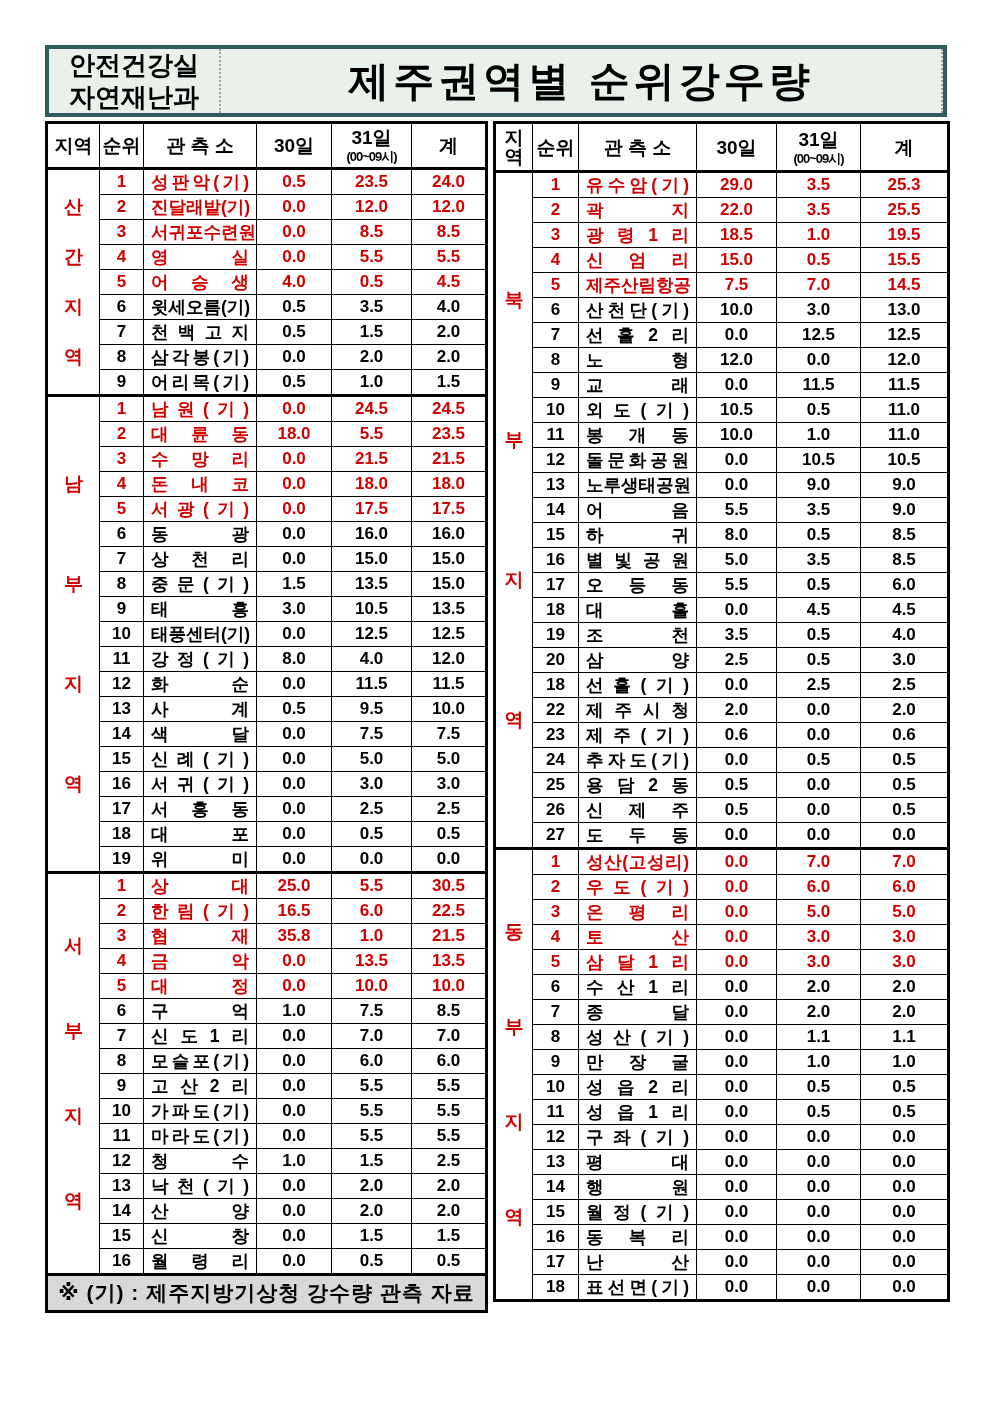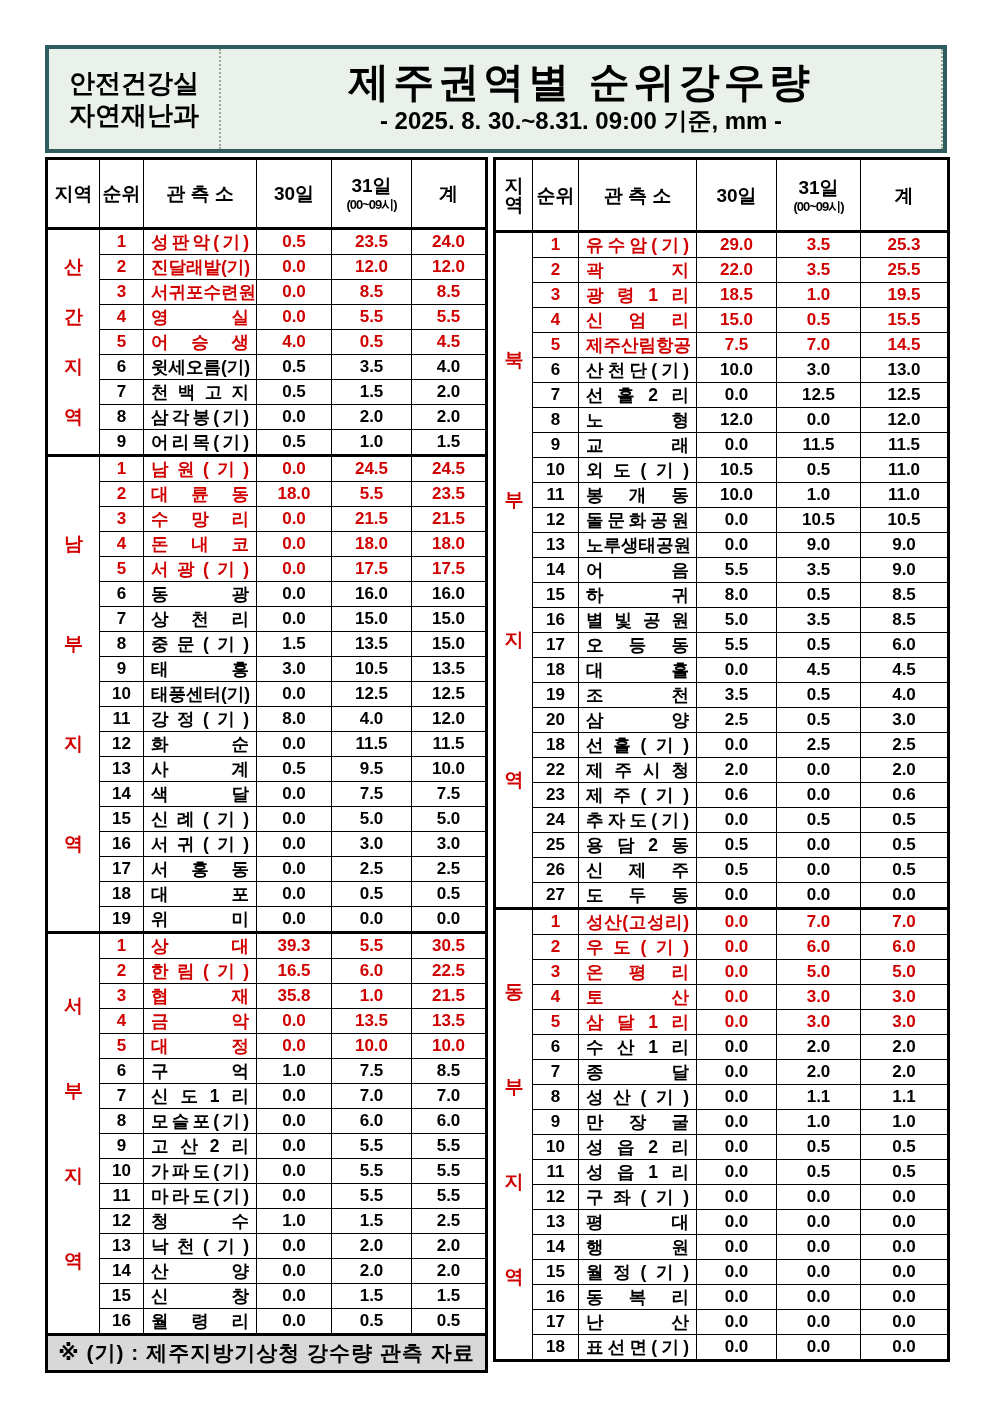--- a/index.html
+++ b/index.html
@@ -4,42 +4,42 @@
 <style>
   * { margin:0; padding:0; box-sizing:border-box; }
   html,body { background:#ffffff; }
   body { font-family:"Liberation Sans","DejaVu Sans",sans-serif; color:#000; }
   .page { position:relative; width:992px; height:1403px; background:#fff; padding:45px 45px 0 45px; }
 
   
   .header-box{
     display:flex; align-items:stretch;
     border:4px solid #2f5d5d; background:#eaf1ea;
-    height:108px; margin-bottom:4px;
+    height:72px; margin-bottom:4px;
   }
   .header-left,.header-right{
     width:170px; display:flex; flex-direction:column; justify-content:center;
     text-align:center; font-weight:bold; font-size:26px; line-height:1.25;
   }
   .header-center{
     flex:1; display:flex; flex-direction:column; justify-content:center; text-align:center;
     border-left:2px dotted #9aa79a; border-right:2px dotted #9aa79a;
   }
   .header-title{ font-size:41px; font-weight:bold; letter-spacing:4px; line-height:1.0; }
   .header-subtitle{ font-size:24px; font-weight:bold; margin-top:2px; letter-spacing:0px; }
 
   
   .tables{ display:flex; gap:5px; align-items:flex-start; }
   table{ border-collapse:collapse; table-layout:fixed; }
   table.rain{ border:3px solid #000; }
   th,td{ border:1px solid #000; overflow:hidden; }
 
   thead th{
     height:44px; font-weight:bold; font-size:19px; text-align:center; vertical-align:middle;
-    border-bottom:3px solid #000; line-height:1.0; word-break:break-all; padding:16px 1px;
+    border-bottom:3px solid #000; line-height:1.0; word-break:break-all; padding:4px 1px;
   }
   th .sub{ display:block; font-size:13px; font-weight:bold; margin-top:3px; letter-spacing:-1px; }
 
   tbody td{ height:24.7px; font-size:17px; font-weight:bold; vertical-align:middle; }
   tr.group-start td{ border-top:3px solid #000; }
   tr.top5 td, tr.top5 .spread span{ color:#d10000; }
 
   td.rank-cell{ text-align:center; }
   td.num-cell{ text-align:center; letter-spacing:0px; }
   td.station-cell{ padding:0; }
@@ -69,21 +69,20 @@
 
 <div class="page">
 
   <div class="header-box">
     <div class="header-left">
       <span>안전건강실</span>
       <span>자연재난과</span>
     </div>
     <div class="header-center">
       <div class="header-title">제주권역별 순위강우량</div>
-      <div class="header-subtitle">- 2025. 8. 30.~8.31. 09:00 기준, mm -</div>
     </div>
   </div>
 
   <div class="tables">
 
     <table class="rain" id="left-table" style="width:440px">
       <colgroup>
         <col class="c-region">
           <col class="c-rank">
           <col class="c-station">
@@ -520,21 +519,21 @@
                 <div>역</div>
               </div>
             </td>
             <td class="rank-cell">1</td>
             <td class="station-cell">
               <div class="spread">
                 <span>상</span>
                 <span>대</span>
               </div>
             </td>
-            <td class="num-cell">39.3</td>
+            <td class="num-cell">25.0</td>
             <td class="num-cell">5.5</td>
             <td class="num-cell">30.5</td>
           </tr>
           <tr class="top5">
             <td class="rank-cell">2</td>
             <td class="station-cell">
               <div class="spread">
                 <span>한</span>
                 <span>림</span>
                 <span>(</span>

